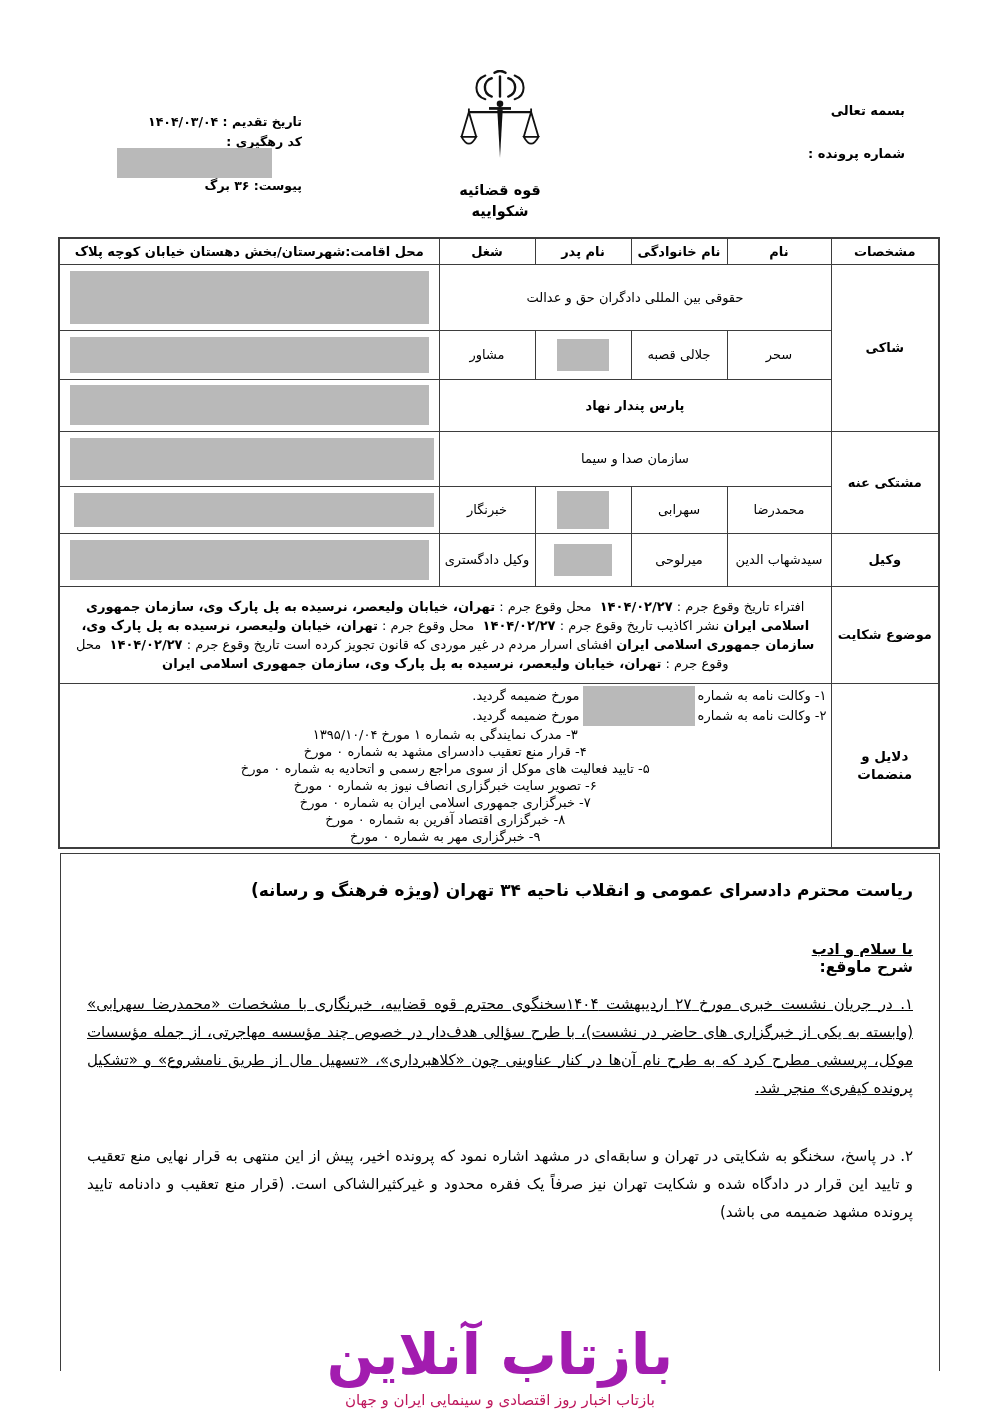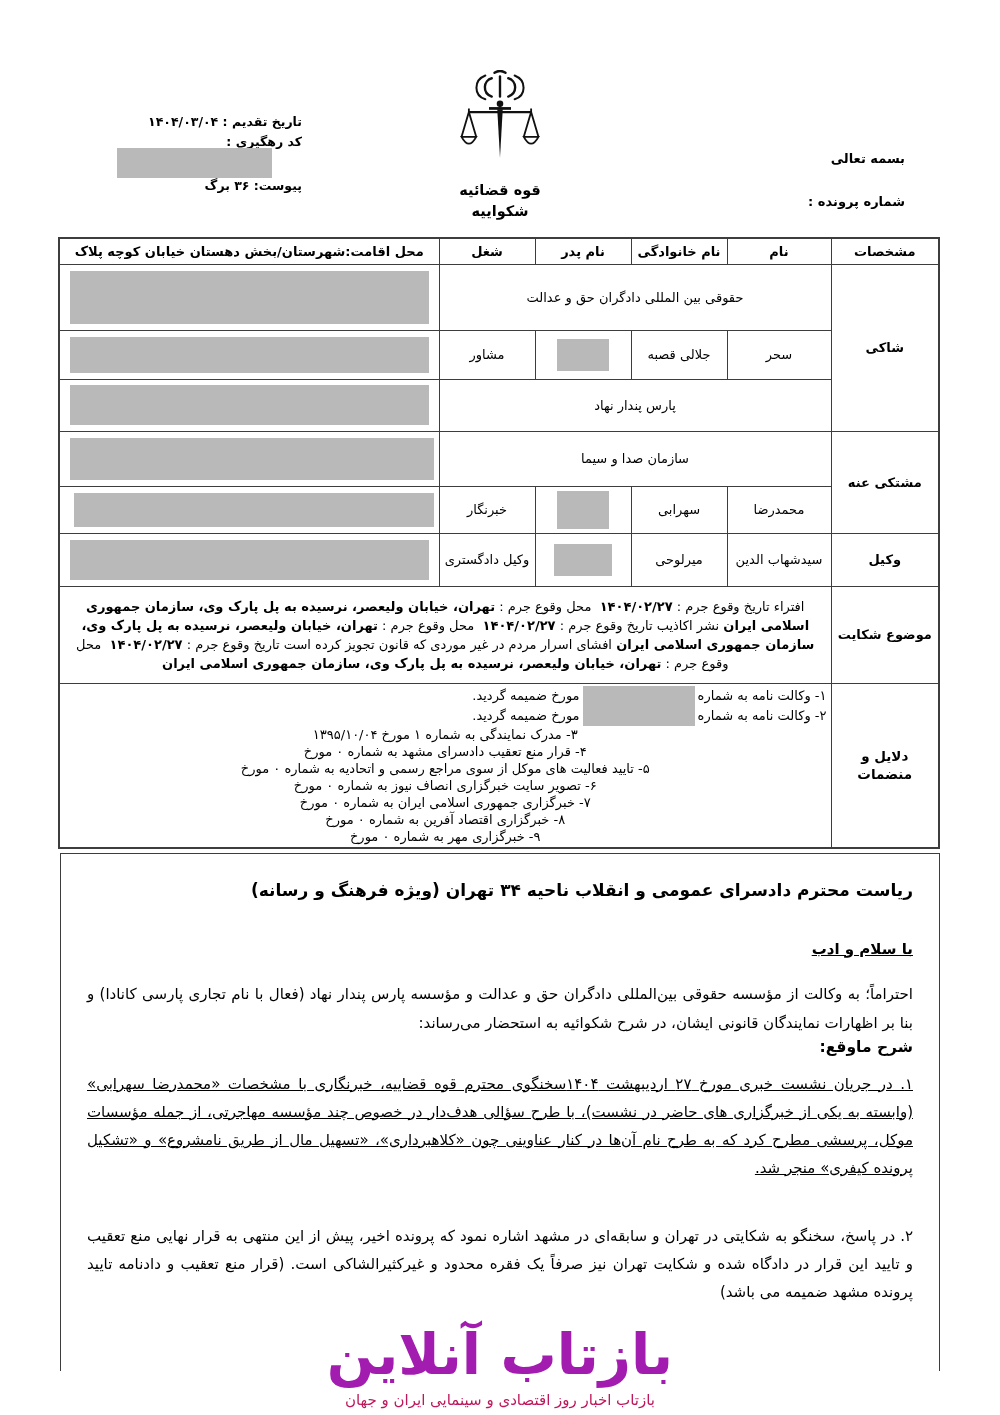--- a/index.html
+++ b/index.html
@@ -4,21 +4,21 @@
 <style>
   * { box-sizing: border-box; margin: 0; padding: 0; }
   html,body { background:#888; }
   body { font-family:"DejaVu Sans", sans-serif; }
   .page {
     position: relative; width: 1000px; height: 1415px;
     background:#fff; margin:0 auto; overflow:hidden; direction:rtl; color:#000;
   }
 
   
-  .bismillah-block { position:absolute; top:103px; right:95px; text-align:right; font-weight:bold; font-size:13px;margin-top:48px; }
+  .bismillah-block { position:absolute; top:103px; right:95px; text-align:right; font-weight:bold; font-size:13px; }
   .bismillah-block .case-label { margin-top:28px; }
 
   .emblem-block { position:absolute; top:70px; left:50%; transform:translateX(-50%); width:160px; text-align:center; }
   .emblem-block svg { display:block; margin:0 auto; }
   .org-name { font-weight:bold; font-size:14.5px; line-height:21px; margin-top:2px; }
   .form-title { font-weight:bold; font-size:14.5px; line-height:21px; }
 
   .date-block { position:absolute; top:112px; left:100px; width:202px; text-align:right; font-weight:bold; font-size:12.5px; line-height:20px; }
   .date-block .tracking-line { margin-left:44px; }
   .date-redaction { position:absolute; top:36px; left:17px; width:155px; height:30px; background:#b9b9b9; }
@@ -26,21 +26,21 @@
 
   
   .main { position:absolute; top:237px; right:60px; width:880px; }
   table.parties { width:880px; border-collapse:collapse; table-layout:fixed; direction:rtl; }
   table.parties td, table.parties th { border:1.5px solid #3d3d3d; font-size:13px; text-align:center; vertical-align:middle; padding:2px 4px; overflow:hidden; }
   table.parties { border:2px solid #3d3d3d; }
   th { font-weight:bold; }
   td.sec-label { font-weight:bold; font-size:13.5px; }
   td.sec-top { vertical-align:top; padding-top:10px; }
   .h-header { height:26px; }
-  .h-a { height:65px; } .h-b { height:45px; } .h-c { height:48px; }
+  .h-a { height:65px; } .h-b { height:45px; } .h-c { height:48px;font-weight:bold; }
   .h-d { height:36px; } .h-e { height:43px; } .h-f { height:36px; }
   .h-subject { height:97px; } .h-evidence { height:158px; }
 
   .redact { background:#b9b9b9; }
   .redact-loc { margin:4px 6px; }
   .rl-a { height:53px; } .rl-b { height:36px; } .rl-c { height:40px; margin-top:3px; }
   .rl-d { height:42px; margin-right:1px; } .rl-e { height:34px; margin-right:1px; margin-left:10px; } .rl-f { height:40px; }
   .redact-father { margin:0 auto; }
   .rf-b { width:52px; height:32px; } .rf-e { width:52px; height:38px; } .rf-f { width:58px; height:32px; }
 
@@ -211,21 +211,20 @@
           <div class="ev-item">۸- خبرگزاری اقتصاد آفرین به شماره ۰ مورخ</div>
           <div class="ev-item">۹- خبرگزاری مهر به شماره ۰ مورخ</div>
         </td>
       </tr>
     </tbody>
       </table>
 
     <div class="letter-box">
       <div class="addressee">ریاست محترم دادسرای عمومی و انقلاب ناحیه ۳۴ تهران (ویژه فرهنگ و رسانه)</div>
       <div class="salutation">با سلام و ادب</div>
-      <div class="intro">احتراماً؛ به وکالت از مؤسسه حقوقی بین‌المللی دادگران حق و عدالت و مؤسسه پارس پندار نهاد (فعال با نام تجاری پارسی کانادا) و بنا بر اظهارات نمایندگان قانونی ایشان، در شرح شکوائیه به استحضار می‌رساند:</div>
       <div class="events-heading">شرح ماوقع:</div>
       <div class="para para1">۱. در جریان نشست خبری مورخ ۲۷ اردیبهشت ۱۴۰۴سخنگوی محترم قوه قضاییه، خبرنگاری با مشخصات «محمدرضا سهرابی» (وابسته به یکی از خبرگزاری های حاضر در نشست)، با طرح سؤالی هدف‌دار در خصوص چند مؤسسه مهاجرتی، از جمله مؤسسات موکل، پرسشی مطرح کرد که به طرح نام آن‌ها در کنار عناوینی چون «کلاهبرداری»، «تسهیل مال از طریق نامشروع» و «تشکیل پرونده کیفری» منجر شد.</div>
       <div class="para para2">۲. در پاسخ، سخنگو به شکایتی در تهران و سابقه‌ای در مشهد اشاره نمود که پرونده اخیر، پیش از این منتهی به قرار نهایی منع تعقیب و تایید این قرار در دادگاه شده و شکایت تهران نیز صرفاً یک فقره محدود و غیرکثیرالشاکی است. (قرار منع تعقیب و دادنامه تایید پرونده مشهد ضمیمه می باشد)</div>
     </div>
   </div>
 
   <div class="watermark">
     <div class="wm-logo">بازتاب آنلاین</div>
     <div class="wm-tagline">بازتاب اخبار روز اقتصادی و سینمایی ایران و جهان</div>
   </div>

